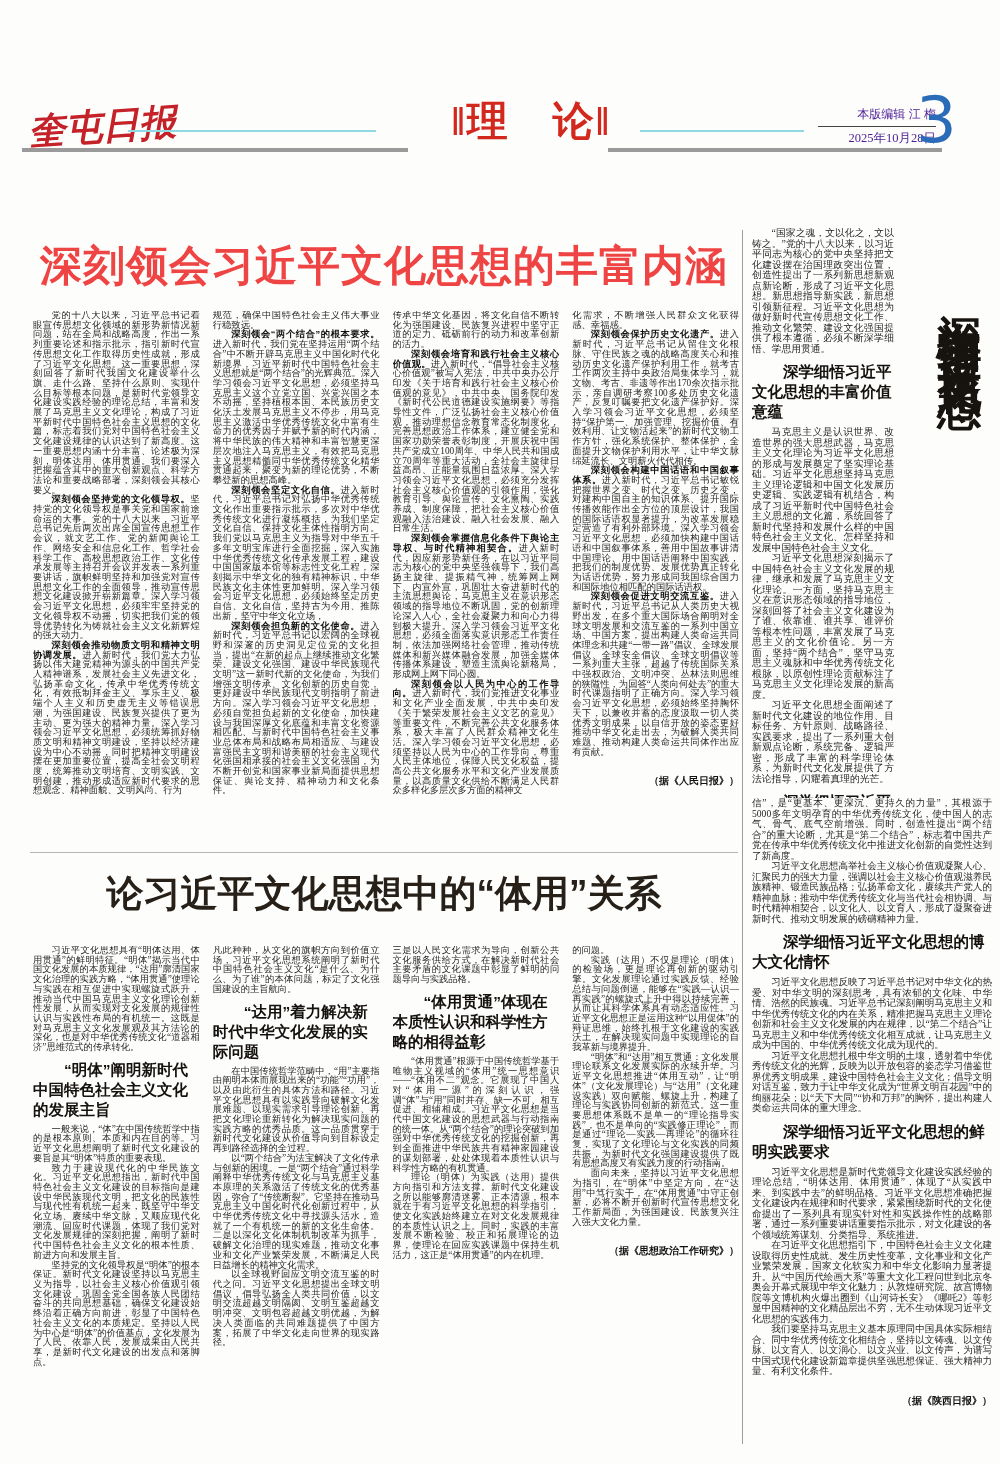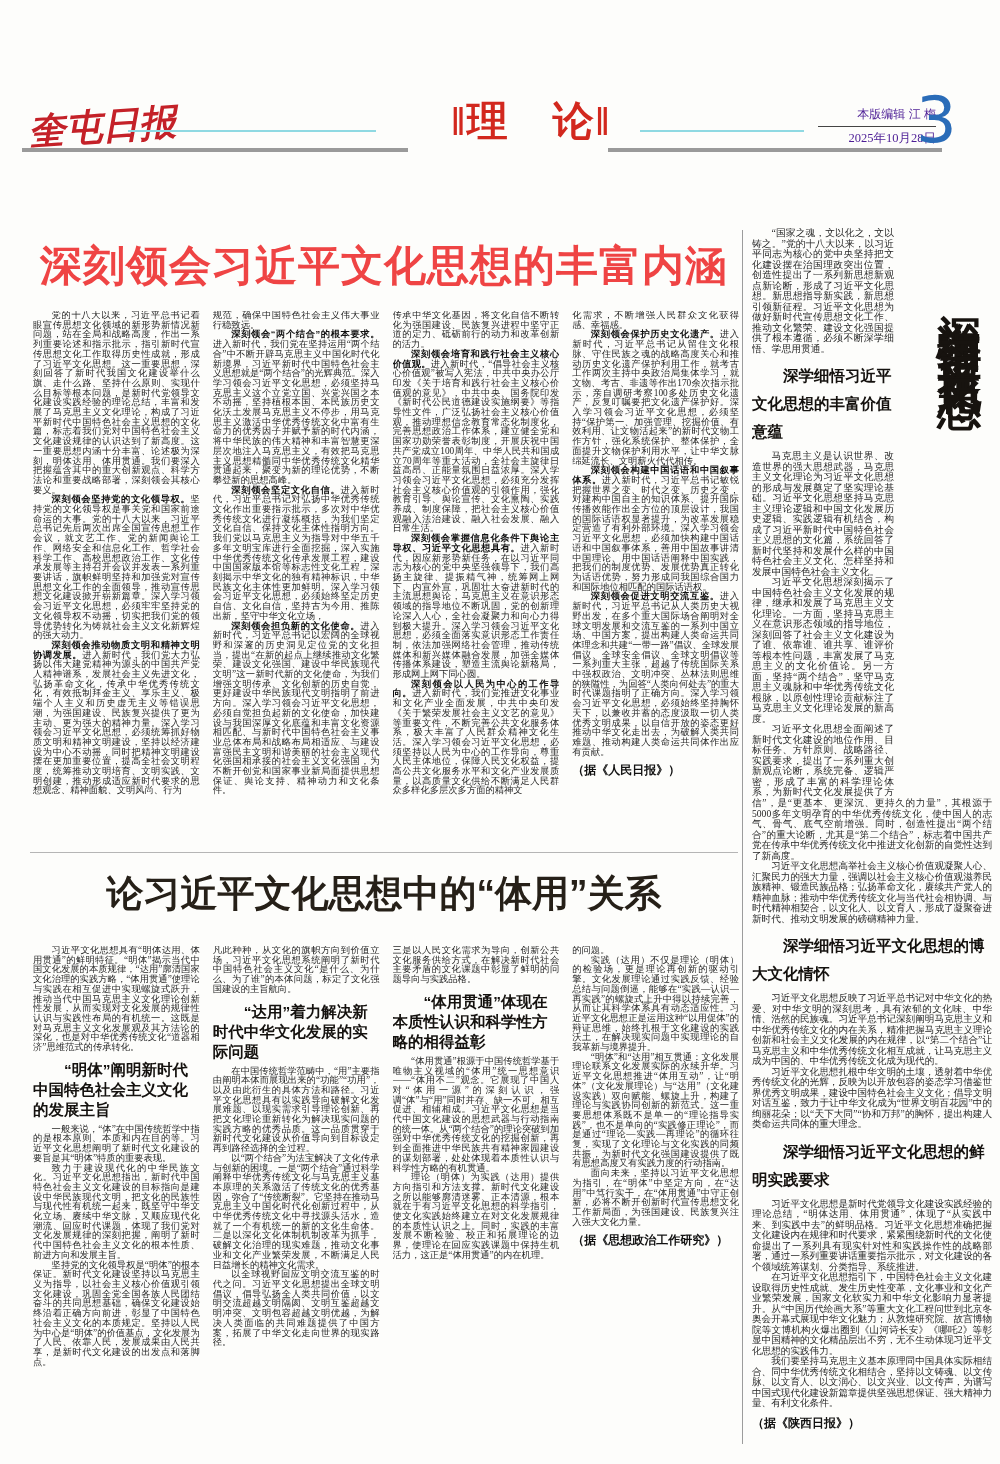--- a/index.html
+++ b/index.html
@@ -39,35 +39,35 @@
   
   .cols{display:flex;gap:13px;overflow:hidden;}
   .a1-cols{left:33px;top:311px;width:706px;height:534px;}
   .a2-cols{left:33px;top:946px;width:706px;height:502px;}
   .col{flex:1 1 0;text-align:justify;font-size:9.3px;line-height:9.7px;color:#262626;overflow:hidden;}
   .col p,.sb p{margin:0;text-indent:2em;}
   .col p.cont,.sb p.cont{text-indent:0;}
   .col strong,.sb strong{font-family:"Liberation Sans","DejaVu Sans",sans-serif;color:#111;}
   .colhead{font-family:"Liberation Sans","DejaVu Sans",sans-serif;font-weight:bold;color:#14110e;
         font-size:15.5px;line-height:20px;margin:7px 0 5px;text-indent:2em;text-align:left;}
-  .attr{text-align:left;font-weight:bold;font-size:12px;margin-top:9px;color:#111;}
+  .attr{text-align:right;font-weight:bold;font-size:10px;margin-top:19px;color:#111;}
 
   
   .h-div{left:30px;top:852px;width:708px;height:1px;background:#b5b5b5;}
   .v-div{left:742px;top:230px;width:1px;height:1214px;background:#9c9c9c;}
 
   
   .sidebar{left:752px;top:228px;width:240px;}
   .sb-top{display:flex;height:570px;overflow:hidden;gap:32px;}
   .sb-narrow{width:174px;font-size:9.8px;line-height:10.5px;text-align:justify;color:#262626;overflow:hidden;}
   .v-title{width:66px;writing-mode:vertical-rl;text-orientation:upright;font-family:"Liberation Serif","DejaVu Serif",serif;
         font-weight:bold;font-size:44px;letter-spacing:7px;color:#17130f;margin-top:52px;text-align:left;line-height:66px;}
   .sb-wide{width:240px;height:646px;overflow:hidden;font-size:9.6px;line-height:10.5px;text-align:justify;color:#262626;}
   .sb-head{font-family:"Liberation Sans","DejaVu Sans",sans-serif;font-weight:bold;color:#14110e;
-        font-size:15.5px;line-height:28px;margin:8px 0 5px;text-indent:2em;text-align:left;}
+        font-size:15.5px;line-height:20px;margin:8px 0 5px;text-indent:2em;text-align:left;}
 </style>
 </head>
 <body>
 
 <div class="page">
 
   <div class="abs logo">奎屯日报</div>
   <div class="abs cyan-line cyan-1"></div>
   <div class="abs cyan-line cyan-2"></div>
   <div class="abs section-title">‖理　论‖</div>
@@ -89,21 +89,21 @@
       </div>
     <div class="col">
         <p class="cont">规范，确保中国特色社会主义伟大事业行稳致远。</p>
         <p><strong>深刻领会“两个结合”的根本要求。</strong>进入新时代，我们党在坚持运用“两个结合”中不断开辟马克思主义中国化时代化新境界，习近平新时代中国特色社会主义思想就是“两个结合”的光辉典范。深入学习领会习近平文化思想，必须坚持马克思主义这个立党立国、兴党兴国之本不动摇，坚持植根本国、本民族历史文化沃土发展马克思主义不停步，用马克思主义激活中华优秀传统文化中富有生命力的优秀因子并赋予新的时代内涵，将中华民族的伟大精神和丰富智慧更深层次地注入马克思主义，有效把马克思主义思想精髓同中华优秀传统文化精华贯通起来，聚变为新的理论优势，不断攀登新的思想高峰。</p>
         <p><strong>深刻领会坚定文化自信。</strong>进入新时代，习近平总书记对弘扬中华优秀传统文化作出重要指示批示，多次对中华优秀传统文化进行凝练概括，为我们坚定文化自信、保持文化主体性指明方向。我们党以马克思主义为指导对中华五千多年文明宝库进行全面挖掘，深入实施中华优秀传统文化传承发展工程，建设中国国家版本馆等标志性文化工程，深刻揭示中华文化的独有精神标识，中华民族文化主体性更加鲜明。深入学习领会习近平文化思想，必须始终坚定历史自信、文化自信，坚持古为今用、推陈出新，坚守中华文化立场，</p>
         <p><strong>深刻领会担负新的文化使命。</strong>进入新时代，习近平总书记以宏阔的全球视野和深邃的历史洞见定位党的文化担当，提出“在新的起点上继续推动文化繁荣、建设文化强国、建设中华民族现代文明”这一新时代新的文化使命，为我们增强文明传承、文化创新的历史自觉，更好建设中华民族现代文明指明了前进方向。深入学习领会习近平文化思想，必须自觉担负起新的文化使命，加快建设与我国深厚文化底蕴和丰富文化资源相匹配、与新时代中国特色社会主义事业总体布局和战略布局相适应、与建设富强民主文明和谐美丽的社会主义现代化强国相承接的社会主义文化强国，为不断开创党和国家事业新局面提供思想保证、舆论支持、精神动力和文化条件。</p>
       </div>
     <div class="col">
         <p class="cont">传承中华文化基因，将文化自信不断转化为强国建设、民族复兴进程中坚守正道的定力、砥砺前行的动力和改革创新的活力。</p>
         <p><strong>深刻领会培育和践行社会主义核心价值观。</strong>进入新时代，“倡导社会主义核心价值观”被写入宪法，中共中央办公厅印发《关于培育和践行社会主义核心价值观的意见》，中共中央、国务院印发《新时代公民道德建设实施纲要》等指导性文件，广泛弘扬社会主义核心价值观，推动理想信念教育常态化制度化，完善思想政治工作体系，建立健全党和国家功勋荣誉表彰制度，开展庆祝中国共产党成立100周年、中华人民共和国成立70周年等重大活动，全社会主旋律日益高昂、正能量氛围日益浓厚。深入学习领会习近平文化思想，必须充分发挥社会主义核心价值观的引领作用，强化教育引导、舆论宣传、文化熏陶、实践养成、制度保障，把社会主义核心价值观融入法治建设、融入社会发展、融入日常生活。</p>
-        <p><strong>深刻领会掌握信息化条件下舆论主导权、习近平文化思想具有。</strong>进入新时代，因应新形势新任务，在以习近平同志为核心的党中央坚强领导下，我们高扬主旋律、提振精气神，统筹网上网下、内宣外宣，巩固壮大奋进新时代的主流思想舆论，马克思主义在意识形态领域的指导地位不断巩固，党的创新理论深入人心，全社会凝聚力和向心力得到极大提升。深入学习领会习近平文化思想，必须全面落实意识形态工作责任制，依法加强网络社会管理，推动传统媒体和新兴媒体融合发展，加强全媒体传播体系建设，塑造主流舆论新格局，形成网上网下同心圆。</p>
+        <p><strong>深刻领会掌握信息化条件下舆论主导权、与时代精神相契合。</strong>进入新时代，因应新形势新任务，在以习近平同志为核心的党中央坚强领导下，我们高扬主旋律、提振精气神，统筹网上网下、内宣外宣，巩固壮大奋进新时代的主流思想舆论，马克思主义在意识形态领域的指导地位不断巩固，党的创新理论深入人心，全社会凝聚力和向心力得到极大提升。深入学习领会习近平文化思想，必须全面落实意识形态工作责任制，依法加强网络社会管理，推动传统媒体和新兴媒体融合发展，加强全媒体传播体系建设，塑造主流舆论新格局，形成网上网下同心圆。</p>
         <p><strong>深刻领会以人民为中心的工作导向。</strong>进入新时代，我们党推进文化事业和文化产业全面发展，中共中央印发《关于繁荣发展社会主义文艺的意见》等重要文件，不断完善公共文化服务体系，极大丰富了人民群众精神文化生活。深入学习领会习近平文化思想，必须坚持以人民为中心的工作导向，尊重人民主体地位，保障人民文化权益，提高公共文化服务水平和文化产业发展质量，以高质量文化供给不断满足人民群众多样化多层次多方面的精神文</p>
       </div>
     <div class="col">
         <p class="cont">化需求，不断增强人民群众文化获得感、幸福感。</p>
         <p><strong>深刻领会保护历史文化遗产。</strong>进入新时代，习近平总书记从留住文化根脉、守住民族之魂的战略高度关心和推动历史文化遗产保护利用工作，就考古工作两次主持中央政治局集体学习，就文物、考古、非遗等作出170余次指示批示，亲自调研考察100多处历史文化遗产，反复叮嘱要把文化遗产保护好。深入学习领会习近平文化思想，必须坚持“保护第一、加强管理、挖掘价值、有效利用、让文物活起来”的新时代文物工作方针，强化系统保护、整体保护，全面提升文物保护利用水平，让中华文脉绵延流长、文明薪火代代相传。</p>
         <p><strong>深刻领会构建中国话语和中国叙事体系。</strong>进入新时代，习近平总书记敏锐把握世界之变、时代之变、历史之变，对建构中国自主的知识体系、提升国际传播效能作出全方位的顶层设计，我国的国际话语权显著提升，为改革发展稳定营造了有利外部环境。深入学习领会习近平文化思想，必须加快构建中国话语和中国叙事体系，善用中国故事讲清中国理论、用中国话语阐释中国实践，把我们的制度优势、发展优势真正转化为话语优势，努力形成同我国综合国力和国际地位相匹配的国际话语权。</p>
         <p><strong>深刻领会促进文明交流互鉴。</strong>进入新时代，习近平总书记从人类历史大视野出发，在多个重大国际场合阐明对全球文明发展和交流互鉴的一系列中国立场、中国方案，提出构建人类命运共同体理念和共建“一带一路”倡议、全球发展倡议、全球安全倡议、全球文明倡议等一系列重大主张，超越了传统国际关系中强权政治、文明冲突、丛林法则思维的狭隘性，为回答“人类向何处去”的重大时代课题指明了正确方向。深入学习领会习近平文化思想，必须始终坚持胸怀天下，以兼收并蓄的态度汲取一切人类优秀文明成果，以自信开放的姿态更好推动中华文化走出去，为破解人类共同难题、推动构建人类命运共同体作出应有贡献。</p>
         <div class="attr">（据《人民日报》）</div>
       </div>
   </div>

